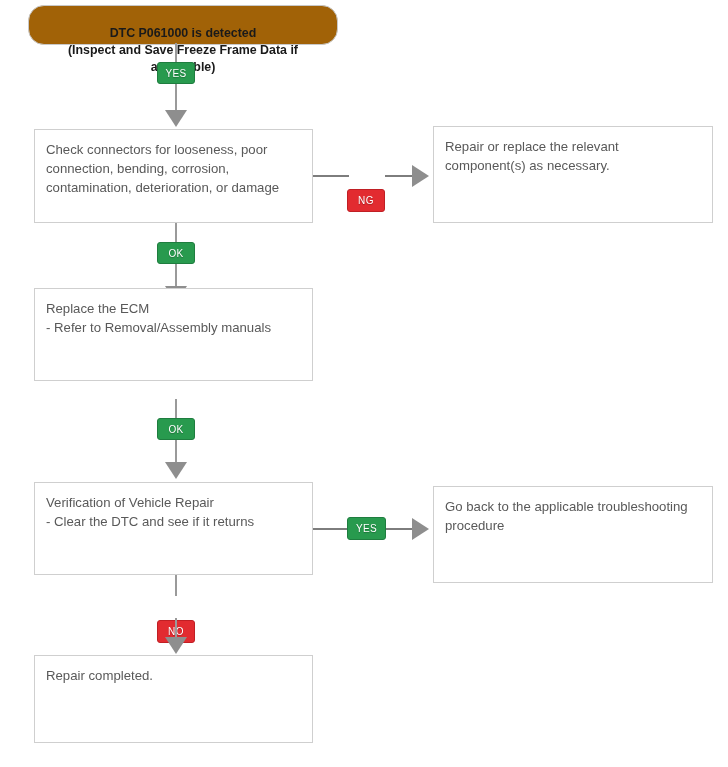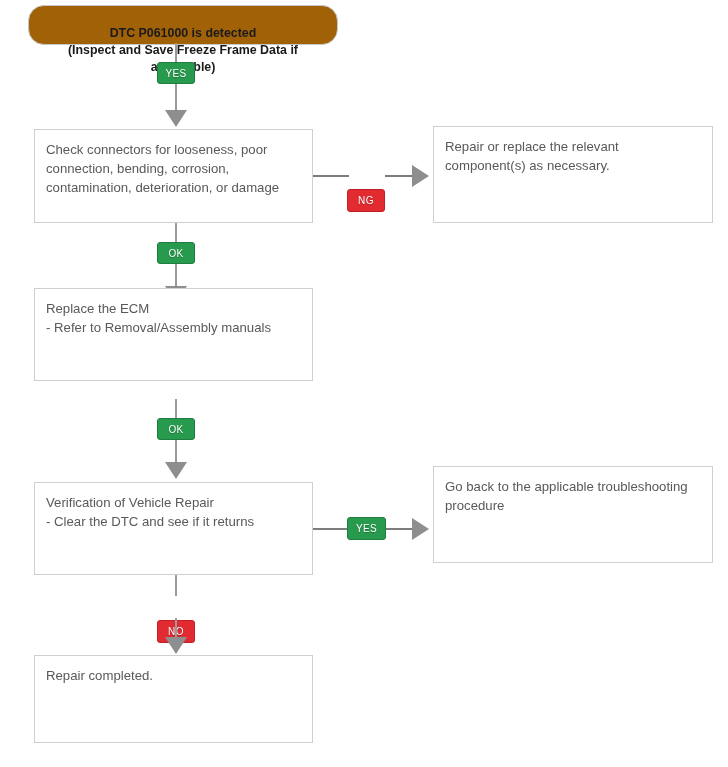--- a/index.html
+++ b/index.html
@@ -131,21 +131,21 @@
   <div class="arrow-down" style="left:165px; top:462px;"></div>
 
   <div class="node" style="left:34px; top:482px; width:279px; height:93px;">Verification of Vehicle Repair
 - Clear the DTC and see if it returns</div>
 
   <div class="hline" style="left:313px; top:528px; width:36px;"></div>
   <div class="badge green" style="left:347px; top:517px; width:39px; height:23px;">YES</div>
   <div class="hline" style="left:386px; top:528px; width:30px;"></div>
   <div class="arrow-right" style="left:412px; top:518px;"></div>
 
-  <div class="node" style="left:433px; top:466px; width:280px; height:97px;">Go back to the applicable troubleshooting procedure</div>
+  <div class="node" style="left:433px; top:486px; width:280px; height:97px;">Go back to the applicable troubleshooting procedure</div>
 
   <div class="vline" style="left:175px; top:575px; height:21px;"></div>
   <div class="badge red" style="left:157px; top:595px; width:38px; height:23px;">NO</div>
   <div class="vline" style="left:175px; top:618px; height:23px;"></div>
   <div class="arrow-down" style="left:165px; top:637px;"></div>
 
   <div class="node" style="left:34px; top:655px; width:279px; height:88px;">Repair completed.</div>
 
 </div>
 

